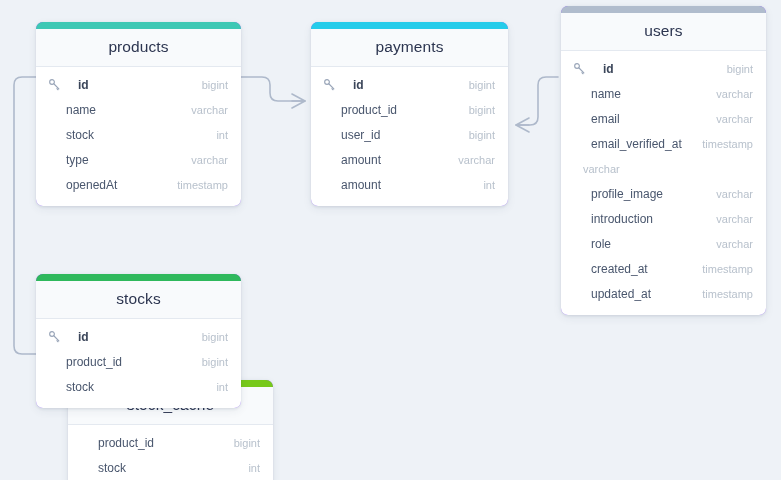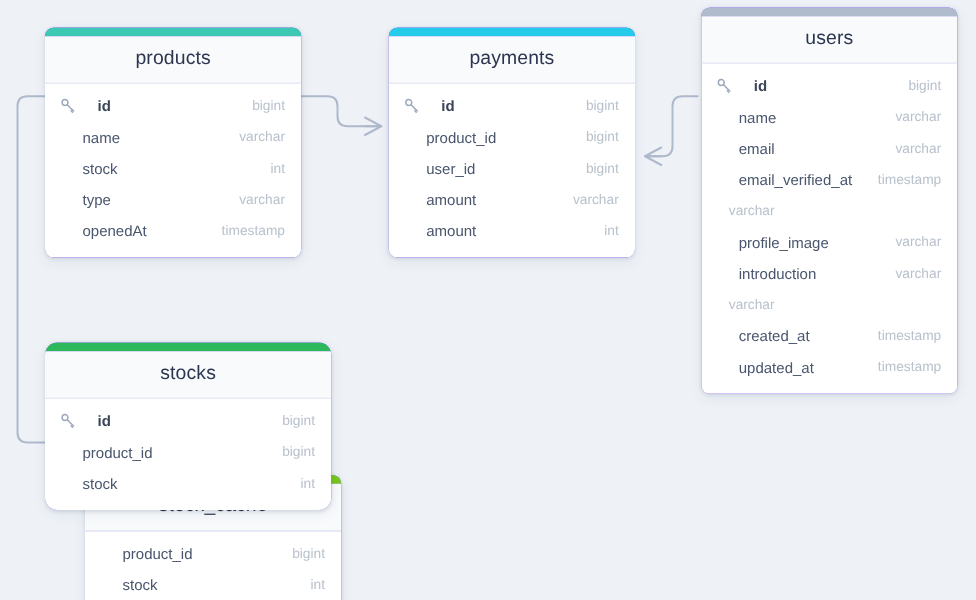--- a/index.html
+++ b/index.html
@@ -274,38 +274,41 @@
           </span>
         <span class="col-type">varchar</span>
       </div>
       <div class="col-row">
         <span class="col-name">
             <span class="label-text">introduction</span>
           </span>
         <span class="col-type">varchar</span>
       </div>
       <div class="col-row">
+        <span class="col-name">
+            <span class="label-text">role</span>
+          </span>
         <span class="col-type">varchar</span>
       </div>
       <div class="col-row">
         <span class="col-name">
             <span class="label-text">created_at</span>
           </span>
         <span class="col-type">timestamp</span>
       </div>
       <div class="col-row">
         <span class="col-name">
             <span class="label-text">updated_at</span>
           </span>
         <span class="col-type">timestamp</span>
       </div>
     </div>
   </div>
 
-  <div class="table-node" style="left:36px; top:274px; width:229px; z-index:4;border-radius:10px;">
+  <div class="table-node" style="left:36px; top:274px; width:205px; z-index:4;">
     <div class="accent-bar" style="background:#2eb85c;"></div>
     <div class="table-title">stocks</div>
     <div class="cols">
       <div class="col-row pk">
         <span class="col-name">
           <span class="key-icon">
             <svg viewBox="0 0 16 16" width="14" height="14">
                 <g fill="none" stroke="#99a5b8" stroke-width="1.3" stroke-linecap="round">
                   <circle cx="4.6" cy="4.6" r="2.7"></circle>
                   <path d="M6.6 6.6 L12.4 12.4"></path>

